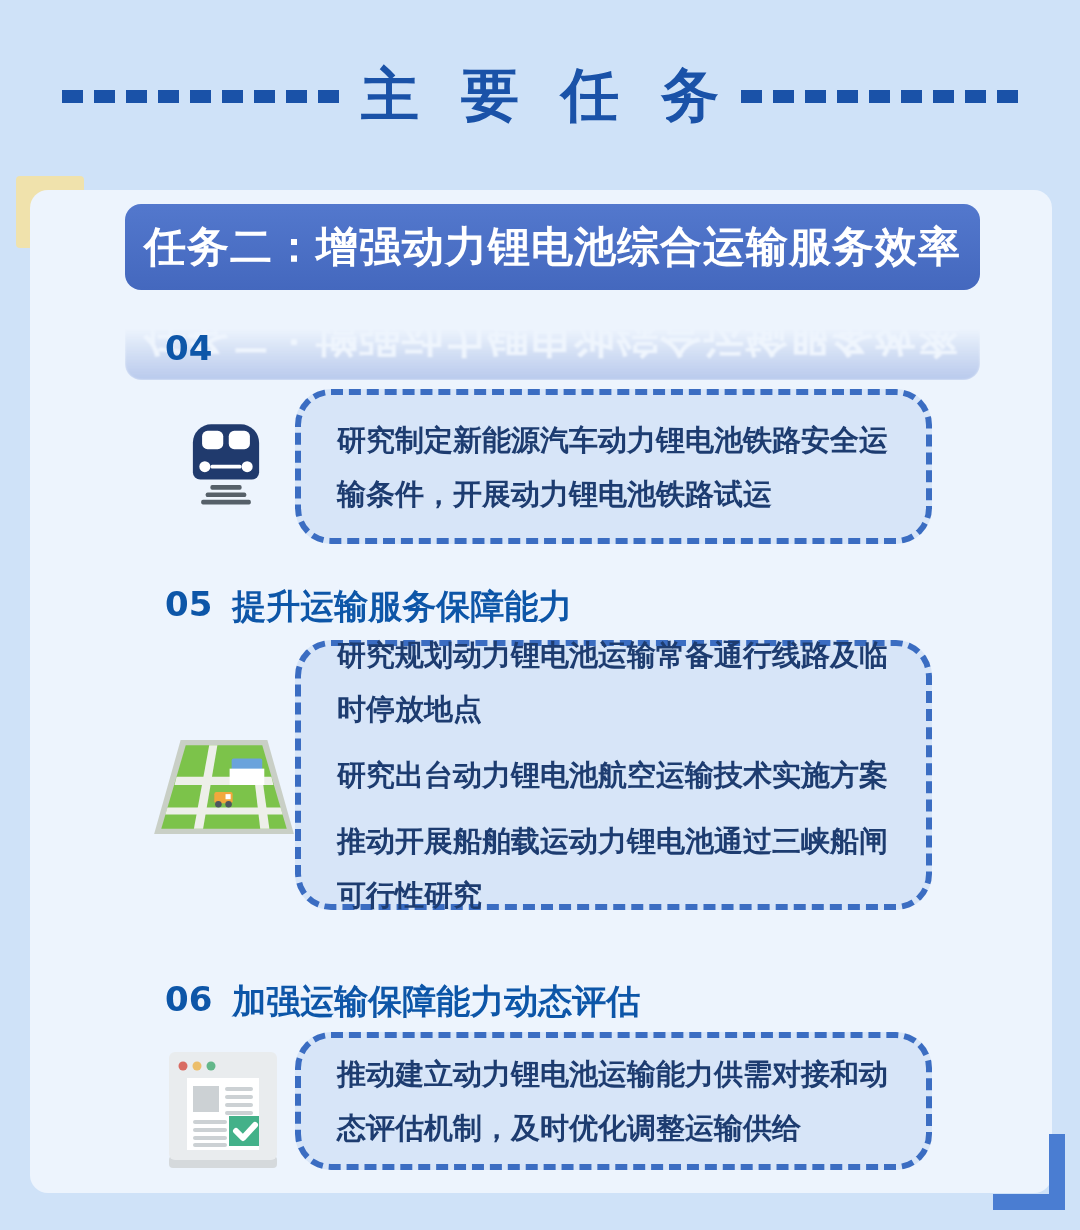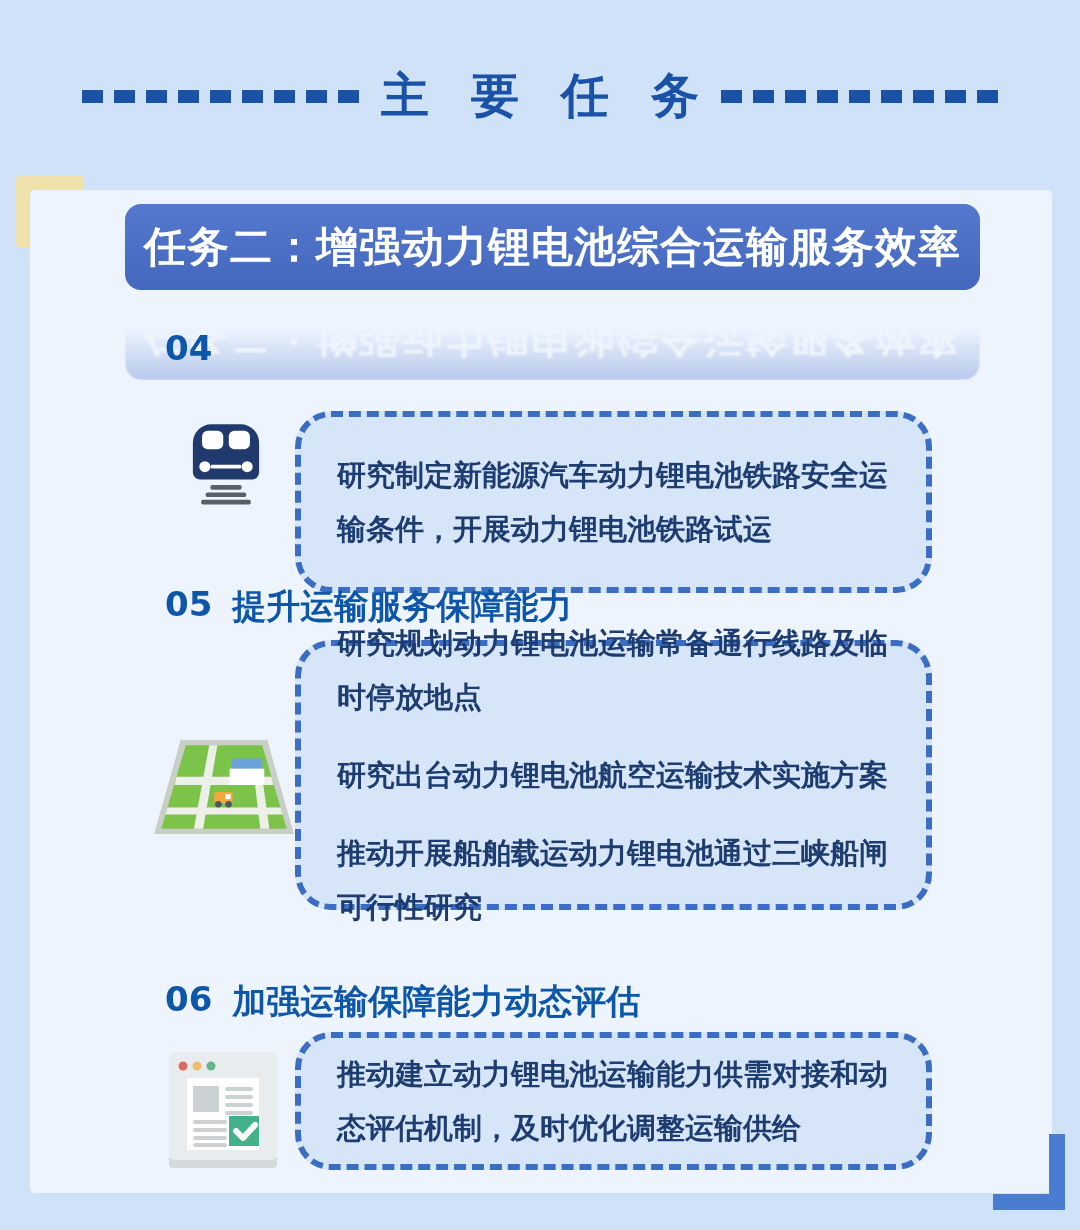--- a/index.html
+++ b/index.html
@@ -14,38 +14,38 @@
   
   .title-row {
     position:absolute; top:56px; left:0; width:1080px; height:80px;
     display:flex; align-items:center; justify-content:center; gap:22px;
   }
   .title-dash {
     width:277px; height:13px; flex:0 0 auto;
     background:repeating-linear-gradient(90deg,#1a52a8 0 21px,transparent 21px 32px);
   }
   .main-title {
-    font-size:48px; font-weight:800; color:#1a52a8;
+    font-size:58px; font-weight:800; color:#1a52a8;
     letter-spacing:42px; margin-right:-42px; white-space:nowrap;
   }
 
   
   .cream-corner {
     position:absolute; left:16px; top:176px; width:68px; height:72px;
     background:#f0e2ac; border-radius:4px;
   }
   .blue-corner {
     position:absolute; right:15px; bottom:20px; width:72px; height:76px;
     border-right:16px solid #4a7dd2; border-bottom:16px solid #4a7dd2;
   }
 
   
   .panel {
     position:absolute; left:30px; top:190px; width:1022px; height:1003px;
-    background:#edf4fd; border-radius:5px;
+    background:#edf4fd; border-radius:18px;
   }
 
   
   .banner {
     position:absolute; left:95px; top:14px; width:855px; height:86px;
     background:linear-gradient(180deg,#5378cd,#4468be);
     border-radius:16px;
     display:flex; align-items:center; justify-content:center;
     color:#ffffff; font-size:42px; font-weight:800;
     letter-spacing:1px; white-space:nowrap;
@@ -66,22 +66,22 @@
   .h06 { top:789px; }
 
   
   .dash-box {
     position:absolute; left:265px; width:637px;
     border:6px dashed #3b6dc2; border-radius:36px;
     background:#d7e5f8;
     display:flex; flex-direction:column; justify-content:center;
     padding:8px 28px 8px 36px;
   }
-  .box04 { top:221px; height:182px; }
-  .box05 { top:450px; height:270px;gap:12px; }
+  .box04 { top:199px; height:155px; }
+  .box05 { top:450px; height:270px; }
   .box06 { top:842px; height:138px; }
   .box-text {
     margin:6px 0; font-size:29px; font-weight:700; color:#1d3c70;
     line-height:54px;
   }
 
   
   .icon-wrap { position:absolute; }
   .icon-wrap svg { display:block; width:100%; height:100%; }
   .icon-train { left:150px; top:228px; width:92px; height:90px; }

